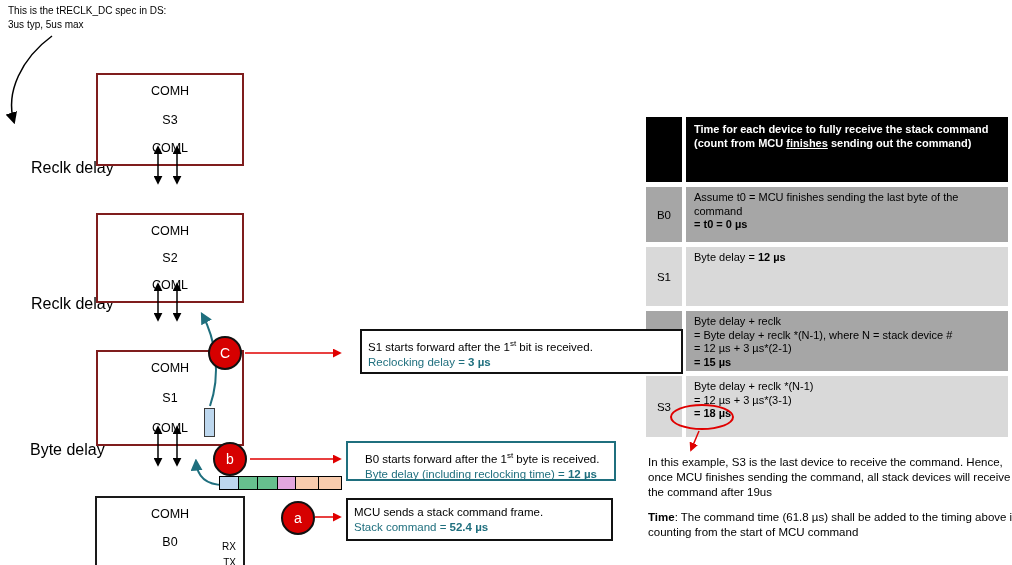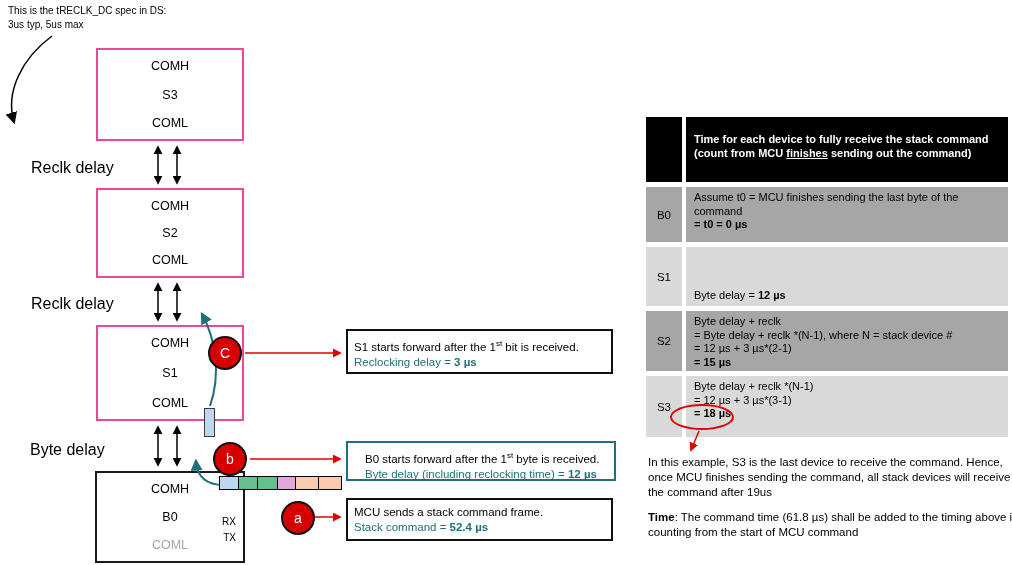--- a/index.html
+++ b/index.html
@@ -5,23 +5,23 @@
   html,body{margin:0;padding:0;background:#fff;}
   #canvas{
     position:relative;width:1012px;height:565px;background:#fff;overflow:hidden;
     font-family:"Liberation Sans","DejaVu Sans",sans-serif;color:#000;
   }
   .abs{position:absolute;}
   
   .spec-note{left:8px;top:4px;font-size:10px;line-height:14px;white-space:nowrap;}
   
   .devbox{
-    position:absolute;background:#fff;border:2px solid #ec4899;
+    position:absolute;background:#fff;border:2px solid #7f1d1d;
     display:flex;flex-direction:column;justify-content:space-between;align-items:center;
-    padding:9px 16px;box-sizing:border-box;z-index:1;font-size:12.5px;
+    padding:9px 16px;box-sizing:border-box;z-index:1;font-size:12.5px;margin-top:25px;
   }
   .devbox.black{border-color:#1a1a1a;}
   .devbox .gray{color:#A6A6A6;}
   .rxtx{position:absolute;right:7px;top:41px;text-align:right;font-size:10px;line-height:16px;}
   
   .sidelabel{font-size:16px;white-space:nowrap;}
   
   #overlay{position:absolute;left:0;top:0;z-index:5;pointer-events:none;}
   
   .reclock-buffer{left:204px;top:408px;width:11px;height:29px;background:#BDD7EE;border:1.5px solid #3a3a3a;z-index:6;box-sizing:border-box;}
@@ -41,25 +41,25 @@
     font-size:11.5px;line-height:15px;padding:5px 6px;z-index:4;white-space:nowrap;
   }
   .callout.teal-border{border-color:#1F6F7E;padding-left:17px;}
   .teal-text{color:#1F6F7E;}
   sup{font-size:8px;}
   
   .trow{position:absolute;left:646px;width:362px;display:flex;box-sizing:border-box;z-index:1;}
   .tlabel{width:36px;flex:0 0 36px;margin-right:4px;display:flex;align-items:center;justify-content:center;font-size:11.5px;box-sizing:border-box;}
   .tcell{flex:1;padding:4px 8px;font-size:11px;line-height:13.5px;box-sizing:border-box;}
   .hdr .tlabel,.hdr .tcell{background:#000;color:#fff;}
-  .hdr .tcell{font-weight:bold;padding-top:16px;}
+  .hdr .tcell{font-weight:bold;padding-top:6px;}
   .dark .tlabel,.dark .tcell{background:#A6A6A6;}
   .light .tlabel,.light .tcell{background:#D9D9D9;}
   .u{text-decoration:underline;}
-  .vcenter{display:flex;align-items:flex-end;}
+  .vcenter{display:flex;align-items:flex-start;}
   
   .highlight-ellipse{left:670px;top:404px;width:64px;height:26px;border:2px solid #E00000;border-radius:50%;z-index:6;box-sizing:border-box;}
   
   .footnote{left:648px;width:372px;font-size:11.5px;line-height:15px;z-index:1;}
 </style>
 </head>
 <body>
 
 <div id="canvas">
 
@@ -145,21 +145,21 @@
     <div class="seg seg-green"></div>
     <div class="seg seg-plum"></div>
     <div class="seg seg-orange"></div>
     <div class="seg seg-orange"></div>
   </div>
 
   <div class="circle" style="left:208px;top:336px">C</div>
   <div class="circle" style="left:213px;top:442px">b</div>
   <div class="circle" style="left:281px;top:501px">a</div>
 
-  <div class="callout" style="left:346px;top:329px;width:267px;height:45px">
+  <div class="callout" style="left:360px;top:329px;width:323px;height:45px">
     <div><span>S1 starts forward after the 1</span><sup>st</sup><span> bit is received.</span></div>
     <div class="teal-text"><span>Reclocking delay = </span><b>3 µs</b></div>
   </div>
 
   <div class="callout teal-border" style="left:346px;top:441px;width:270px;height:40px">
     <div><span>B0 starts forward after the 1</span><sup>st</sup><span> byte is received.</span></div>
     <div class="teal-text"><span>Byte delay (including reclocking time) = </span><b>12 µs</b></div>
   </div>
 
   <div class="callout" style="left:346px;top:498px;width:267px;height:43px">

